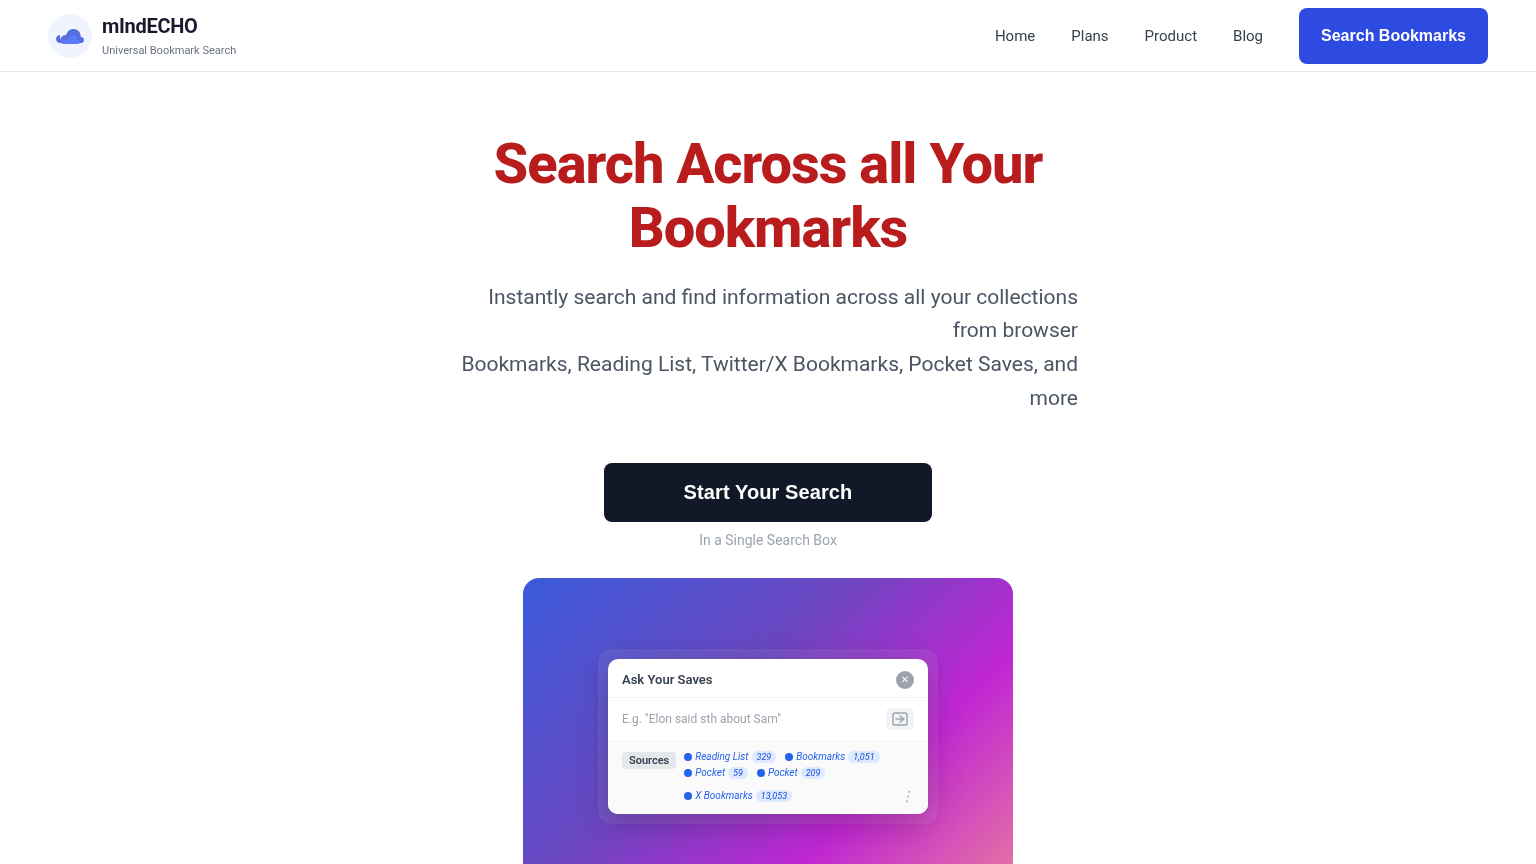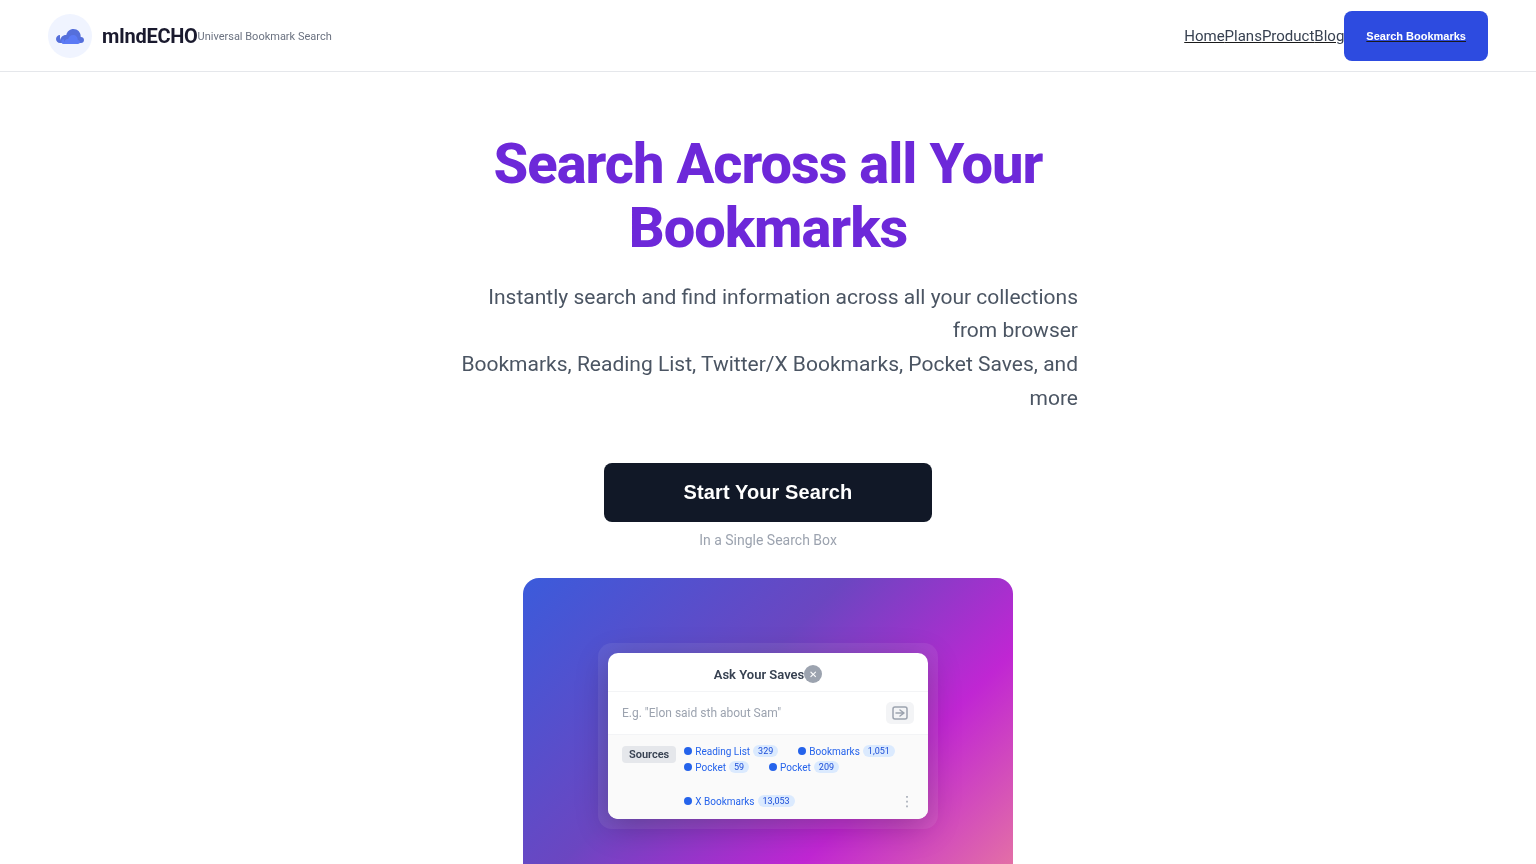--- a/index.html
+++ b/index.html
@@ -33,73 +33,74 @@
       gap: 10px;
     }
 
     .logo-icon {
       width: 44px;
       height: 44px;
     }
 
     .logo-text-area {
       display: flex;
+      flex-direction: column;
     }
 
     .logo-name {
       font-size: 20px;
       font-weight: 700;
       color: #1a1a2e;
       letter-spacing: -0.3px;
     }
 
     .logo-subtitle {
       font-size: 11px;
       color: #6b7280;
       margin-top: 6px;
     }
 
     nav {
       display: flex;
       align-items: center;
-      text-decoration: underline;
+      gap: 36px;
     }
 
     .nav-link {
       font-size: 15px;
       color: #374151;
       text-decoration: none;
       cursor: pointer;
     }
 
     .cta-button {
       background: #2d4be0;
       color: #ffffff;
       border: none;
       border-radius: 8px;
       padding: 19px 22px;
-      font-size: 11px;
+      font-size: 16px;
       font-weight: 600;
       cursor: pointer;
       white-space: nowrap;
       text-align: right;
     }
 
     
     main {
       display: flex;
       flex-direction: column;
       align-items: center;
       padding: 60px 48px 40px;
     }
 
     .hero-title {
       font-size: 56px;
       font-weight: 800;
-      color: #6d28d9;
+      color: #b91c1c;
       text-align: center;
       line-height: 1.15;
       letter-spacing: -1px;
       max-width: 800px;
     }
 
     .hero-subtitle {
       font-size: 21px;
       color: #4b5563;
       text-align: right;
@@ -151,21 +152,21 @@
     .search-dialog {
       background: #ffffff;
       border-radius: 10px;
       box-shadow: 0 8px 32px rgba(0,0,0,0.25);
       overflow: hidden;
     }
 
     .dialog-header {
       display: flex;
       align-items: center;
-      justify-content: center;
+      justify-content: space-between;
       padding: 12px 14px 8px;
       border-bottom: 1px solid #f3f4f6;
     }
 
     .dialog-title {
       font-size: 13px;
       font-weight: 600;
       color: #374151;
     }
 
@@ -229,22 +230,23 @@
 
     .sources-tags {
       display: flex;
       flex-direction: column;
       gap: 4px;
     }
 
     .sources-row {
       display: flex;
       align-items: center;
-      gap: 20px;
+      gap: 9px;
       flex-wrap: wrap;
+      font-style: italic;
     }
 
     .source-tag {
       font-size: 10px;
       color: #2563eb;
       display: flex;
       align-items: center;
       gap: 3px;
     }
 

